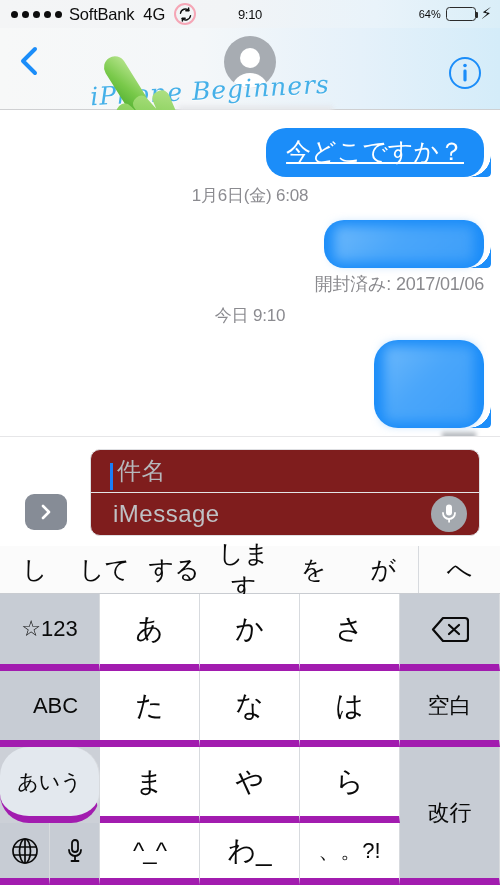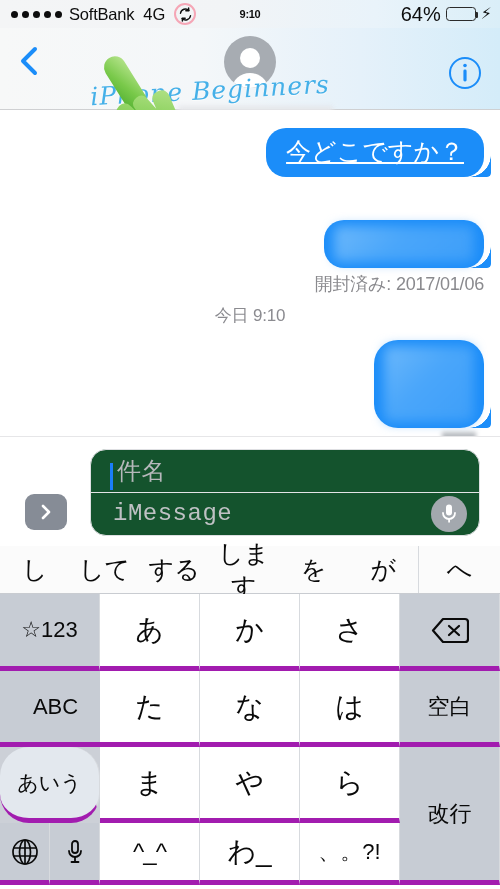--- a/index.html
+++ b/index.html
@@ -17,23 +17,23 @@
     background:linear-gradient(to right,#f4f5f6 0%, #f2f4f6 45%, #e9f3fa 75%, #daeef8 100%);
     display:flex; align-items:center; font-size:16px; color:#111;
   }
   .sb-left { display:flex; align-items:center; gap:7px; padding-left:11px; }
   .dots { display:flex; gap:4px; align-items:center; }
   .dot { width:7px; height:7px; border-radius:50%; background:#0d0d0d; }
   .carrier { font-size:16.5px; letter-spacing:-0.2px; color:#0d0d0d; }
   .netw { font-size:16.5px; color:#0d0d0d; margin-left:2px; }
   .sync-wrap { position:relative; width:24px; height:24px; display:flex; align-items:center; justify-content:center; margin-left:1px;}
   .sync-ring { position:absolute; inset:1px; border:2.5px solid #f5a6b6; border-radius:50%; }
-  .sb-time { position:absolute; left:0; right:0; text-align:center; font-size:11px; font-weight:700; color:#0d0d0d; letter-spacing:-0.3px;}
+  .sb-time { position:absolute; left:0; right:0; text-align:center; font-size:13px; font-weight:400; color:#0d0d0d; letter-spacing:-0.3px;}
   .sb-right { margin-left:auto; display:flex; align-items:center; gap:5px; padding-right:8px; }
-  .batt-pct { font-size:20px; color:#0d0d0d; }
+  .batt-pct { font-size:11px; color:#0d0d0d; }
   .batt { position:relative; width:30px; height:14px; border:1.4px solid #2b2b2b; border-radius:3.5px; padding:1.4px; }
   .batt-fill { height:100%; width:62%; background:#41cd52; border-radius:1.5px; }
   .batt-cap { position:absolute; right:-3.5px; top:4px; width:2.5px; height:6px; background:#2b2b2b; border-radius:0 1px 1px 0; }
   .bolt { font-size:16px; color:#111; line-height:1; }
 
   
   .navbar {
     position:relative; height:82px; width:100%;
     background:linear-gradient(to right,#f7f8f8 0%, #f4f7f9 40%, #e5f1fa 72%, #d4ecf9 100%);
     border-bottom:1px solid #cfd0d2;
@@ -86,21 +86,21 @@
   .readmark { right:16px; top:162px; font-size:18px; color:#8a8a8e; }
   .tinyblur { position:absolute; right:24px; top:322px; width:34px; height:9px;
               background:#b9bdc2; filter:blur(2.2px); }
 
   
   .inputbar { position:relative; height:110px; width:100%; background:#fff;
               border-top:1px solid #e6e6e8; }
   .plusbtn { position:absolute; left:25px; bottom:16px; width:42px; height:36px;
              background:#868c96; border-radius:9px; display:flex; align-items:center; justify-content:center; }
   .fieldbox { position:absolute; left:90px; right:20px; top:12px; bottom:10px;
-              border:1.5px solid #dedfe2; border-radius:16px; background:#14532d;font-family:Liberation Mono, monospace; }
+              border:1.5px solid #dedfe2; border-radius:10px; background:#7f1d1d; }
   .subjrow { position:relative; height:50%; display:flex; align-items:center; padding:0 22px;
              border-bottom:1px solid #e3e4e6; }
   .caret { position:absolute; left:19px; top:13px; width:3px; height:27px; background:#1b7ef9; }
   .ph { font-size:24px; color:#bfc1c4; letter-spacing:.5px; }
   .ph.subj { color:#b6b8bb; margin-left:4px; }
   .msgrow { position:relative; height:50%; display:flex; align-items:center; padding:12px 22px; }
   .micbtn { position:absolute; right:12px; top:50%; transform:translateY(-50%);
             width:36px; height:36px; border-radius:50%; background:#a3a8ae;
             display:flex; align-items:center; justify-content:center; }
 
@@ -108,21 +108,21 @@
   .kb { position:relative; width:100%; background:#d1d4da; }
   .predbar { height:48px; background:#fbfbfb; display:flex; align-items:center;
              border-bottom:1px solid #c9ccd1; }
   .pred { flex:1; text-align:center; font-size:25px; color:#0a0a0a; }
   .pred-caret { width:82px; text-align:center; font-size:25px; color:#0a0a0a;
                 border-left:1px solid #d7dade; height:100%; display:flex; align-items:center; justify-content:center; }
   .keys { position:relative; width:100%; height:291px; background:#ccd0d7; }
   .key {
     position:absolute; display:flex; align-items:center; justify-content:center;
     background:#ffffff; font-size:28px; color:#0a0a0a;
-    border-right:1px solid #d7dade; border-bottom:5px solid #a21caf;
+    border-right:1px solid #d7dade; border-bottom:7px solid #a21caf;
   }
   .key.fn { background:#c7ccd4; font-size:22px; }
   .key.fn-light { background:#e3e8ee; font-size:21px; }
   .key.sm { font-size:22px; }
   .kaomoji { font-size:24px; letter-spacing:-1px; }
 </style>
 </head>
 <body>
 
 <div class="phone">
@@ -200,20 +200,21 @@
                    l-4 -12 q-3 -8 -10 -5 q-7 3 -4 10 z" fill="url(#hg)"></path>
         </g>
       </svg>
     </div>
   </div>
 
   <div class="thread">
 
     <div class="bubble b1">今どこですか？</div>
 
+    <div class="meta sep-date">1月6日(金)  6:08</div>
 
     <div class="bubble b2">
       <span class="blurcontent"></span>
     </div>
 
     <div class="meta readmark">開封済み: 2017/01/06</div>
 
     <div class="meta sep-date2">今日 9:10</div>
 
     <div class="bubble b3">

